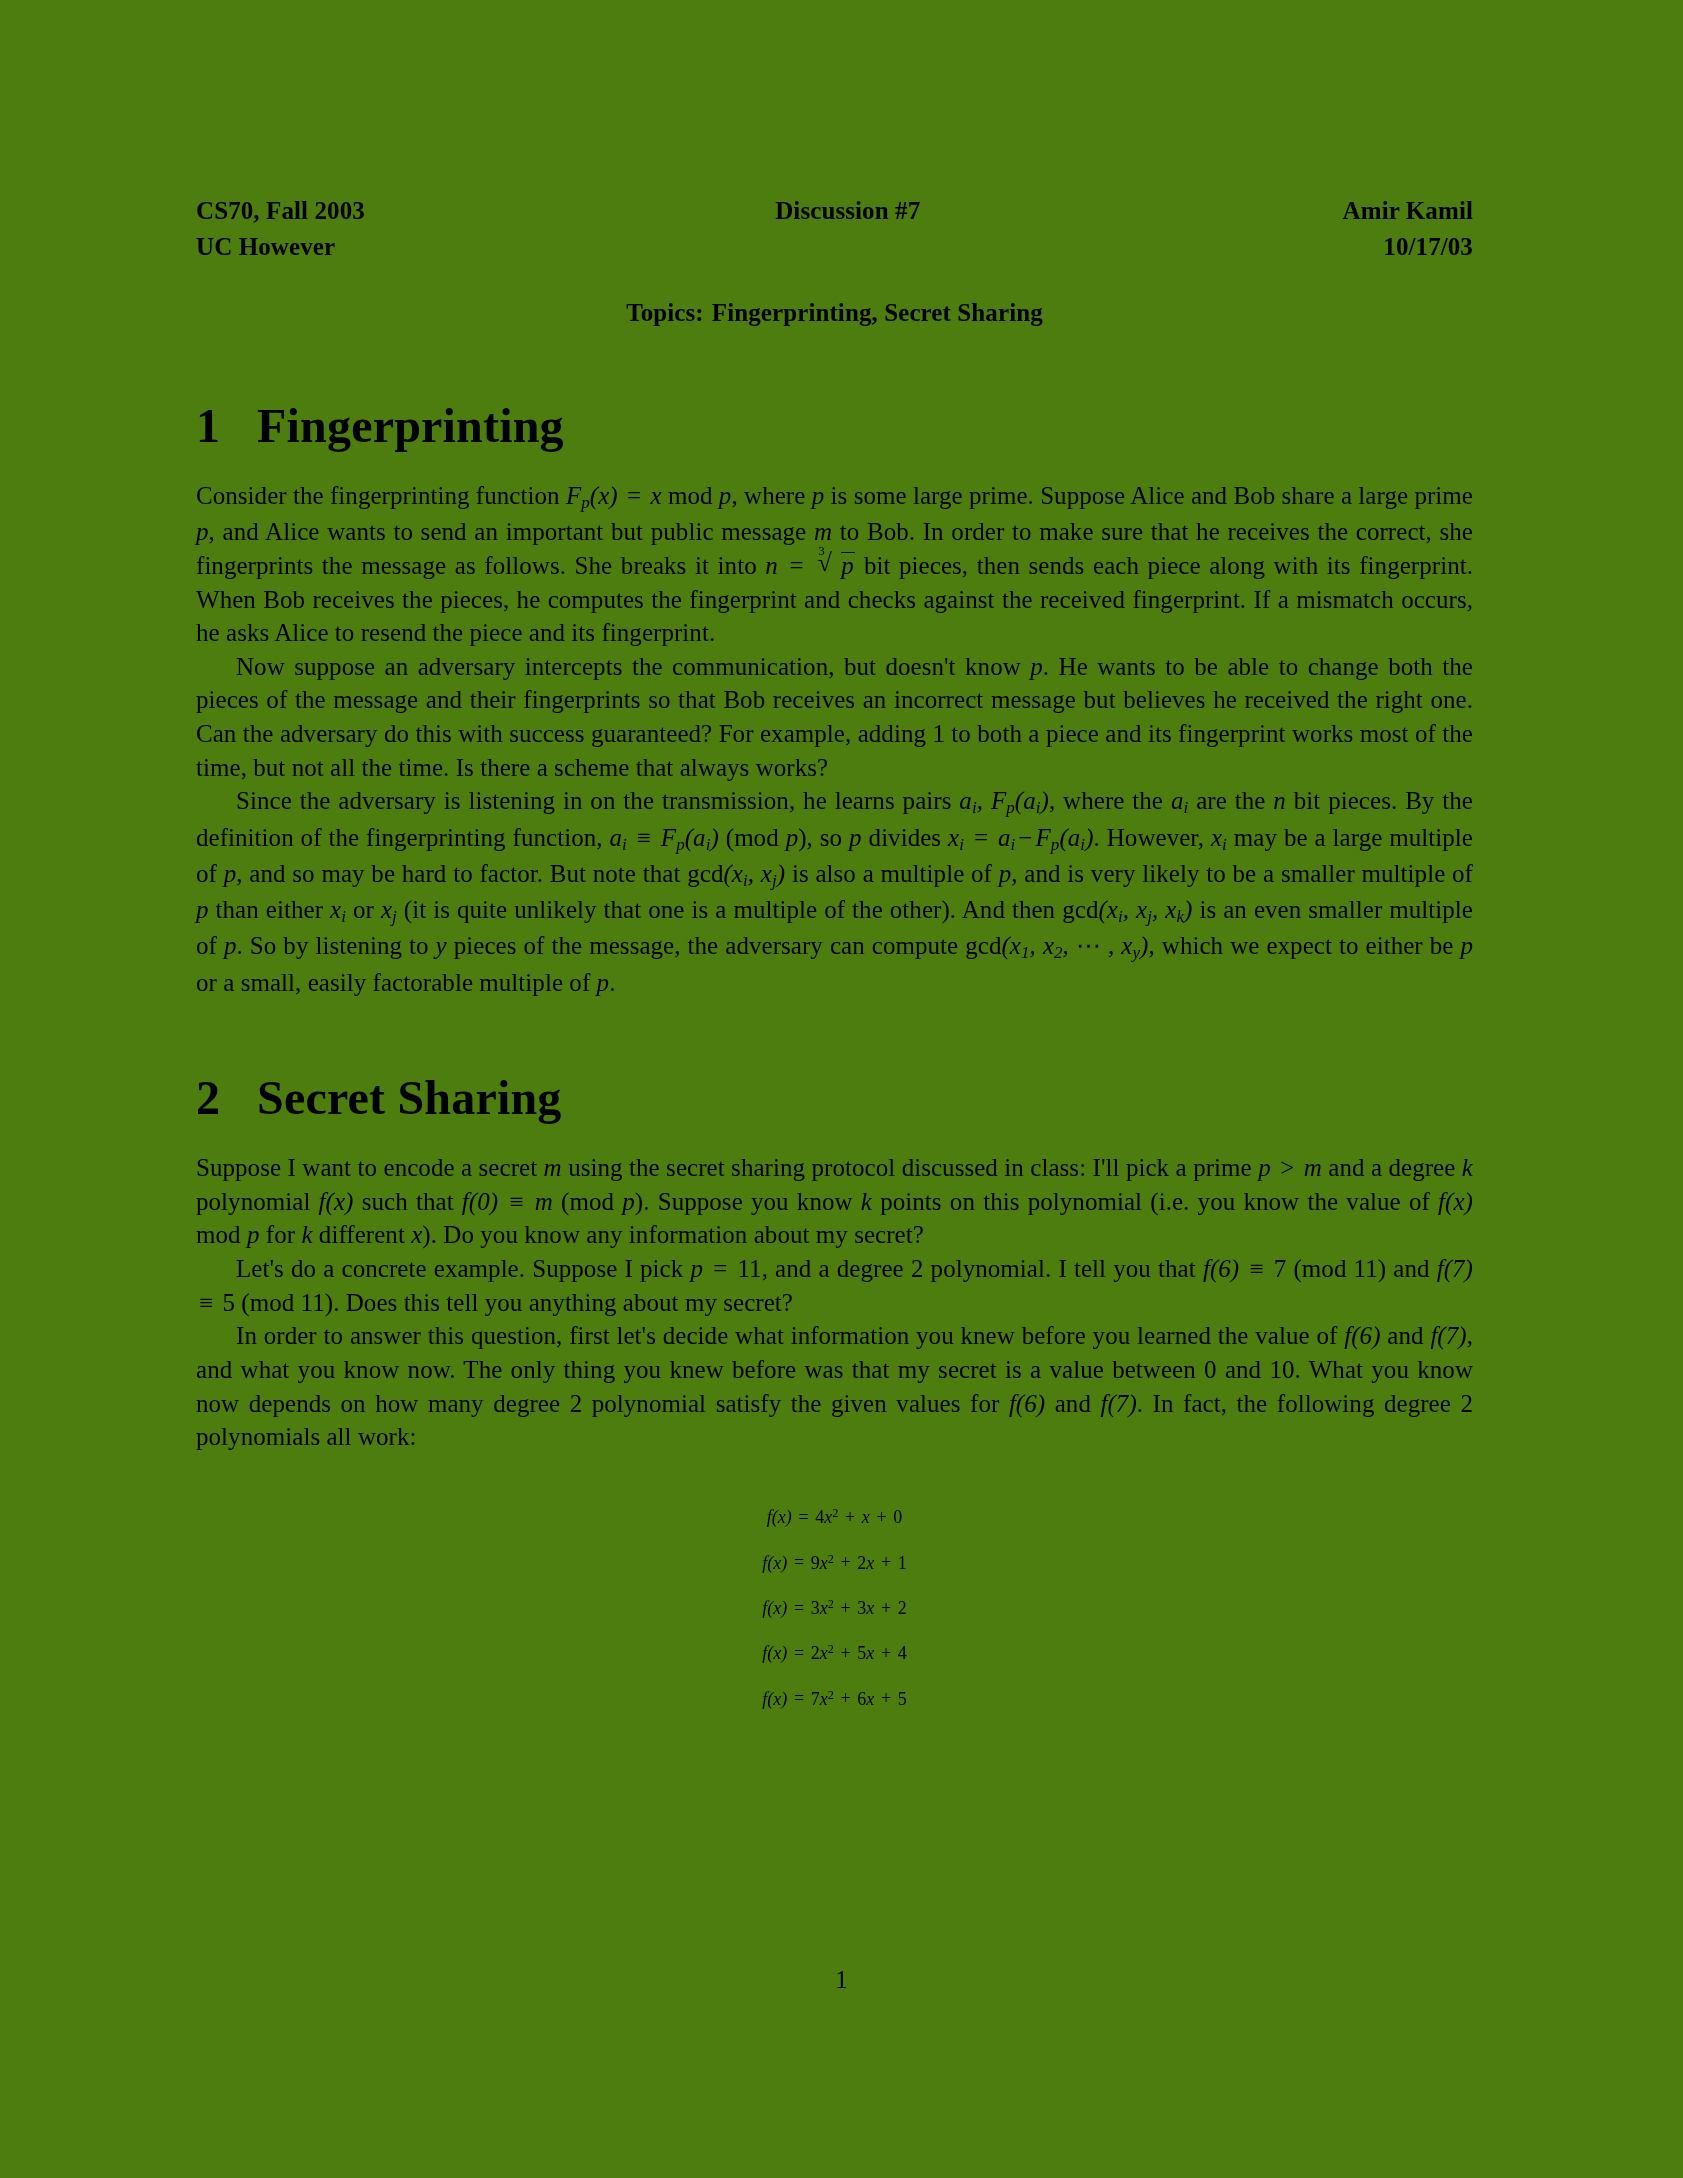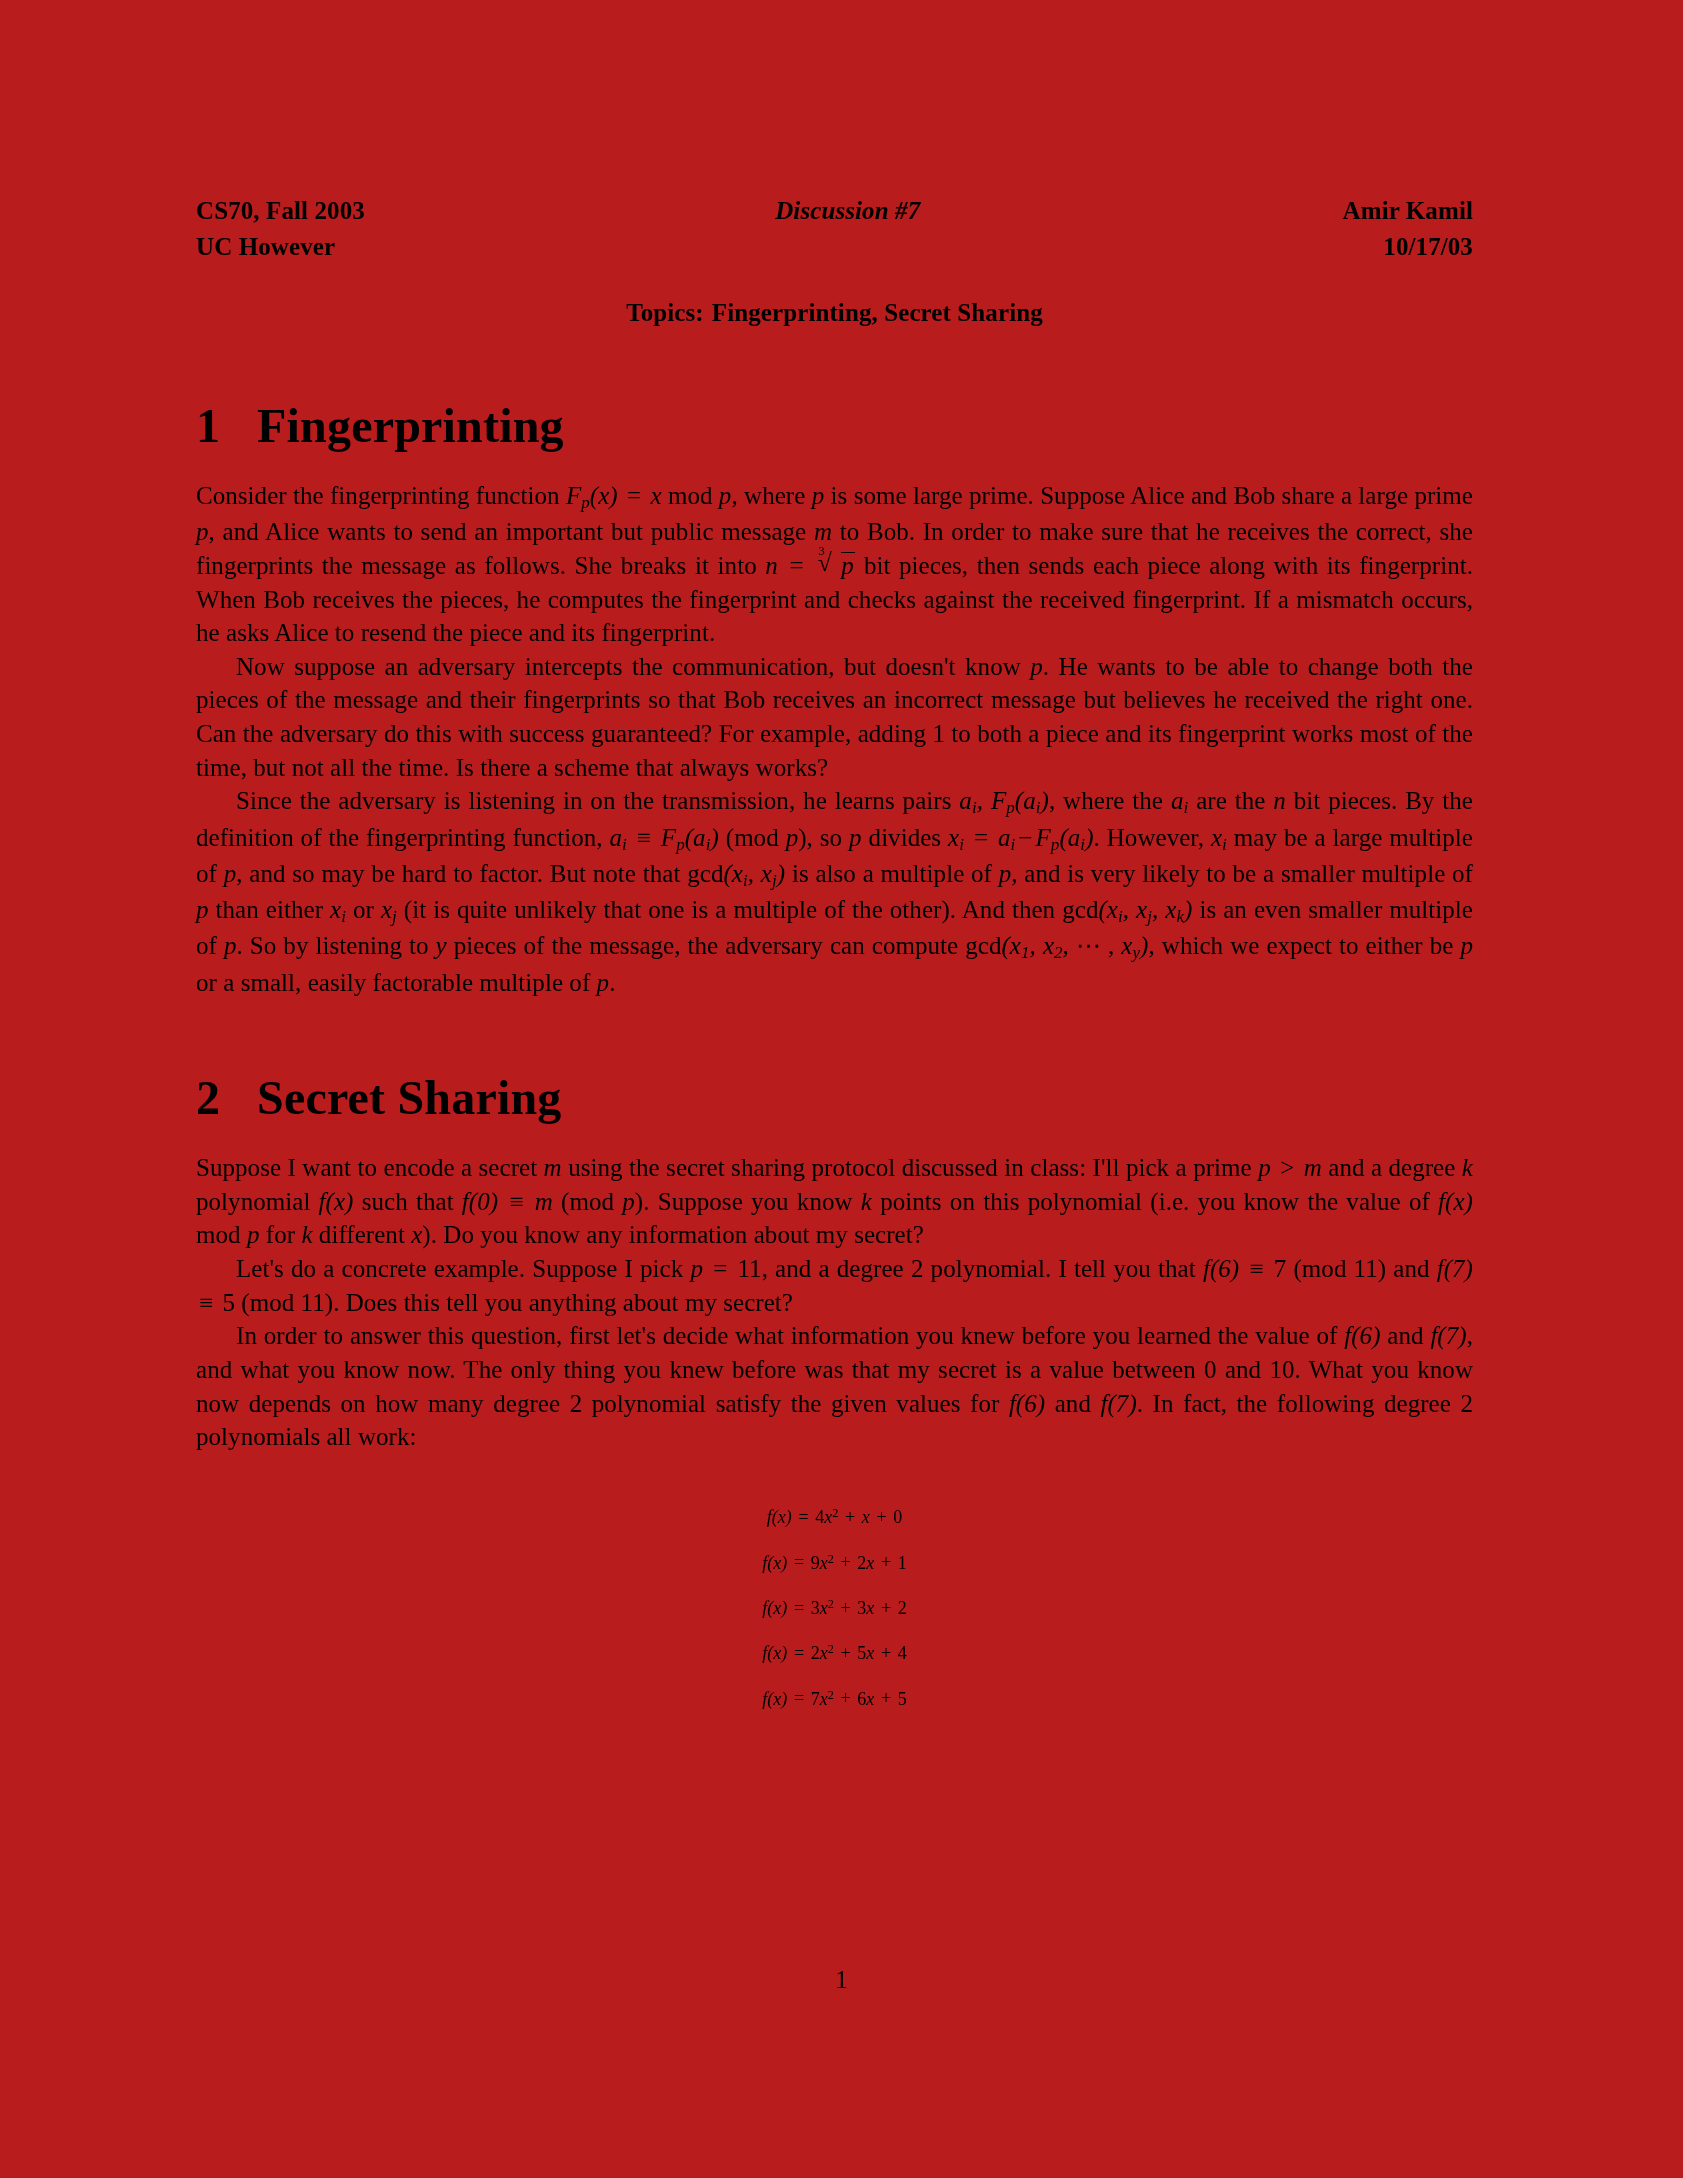--- a/index.html
+++ b/index.html
@@ -13,41 +13,41 @@
     font-family: "Liberation Serif", "DejaVu Serif", serif;
     color: #000000;
     position: relative;
     overflow: hidden;
   }
   .page {
     position: absolute;
     left: 0; top: 0;
     width: 1683px;
     height: 2178px;
-    background: #b91c1c;
+    background: #4d7c0f;
   }
   .content {
     position: absolute;
     left: 196px;
     top: 194px;
     width: 1277px;
   }
   
   .hdr-row {
     display: flex;
     justify-content: space-between;
     align-items: baseline;
     font-size: 25px;
     font-weight: bold;
     line-height: 1.32;
     letter-spacing: 0.1px;
   }
   .hdr-left  { text-align: left;  white-space: nowrap; }
   .hdr-mid   { text-align: center; white-space: nowrap; flex: 0 0 auto;
-               position: relative; left: -6px; font-style: italic; }
+               position: relative; left: -6px; }
   .hdr-right { text-align: center; white-space: nowrap; }
   .hdr-row2 { margin-top: 3px; }
   .hdr-row2 .hdr-mid { visibility: hidden; }
 
   .topics {
     margin-top: 36px;
     font-size: 25px;
     font-weight: bold;
     letter-spacing: 0.1px;
     text-align: center;

